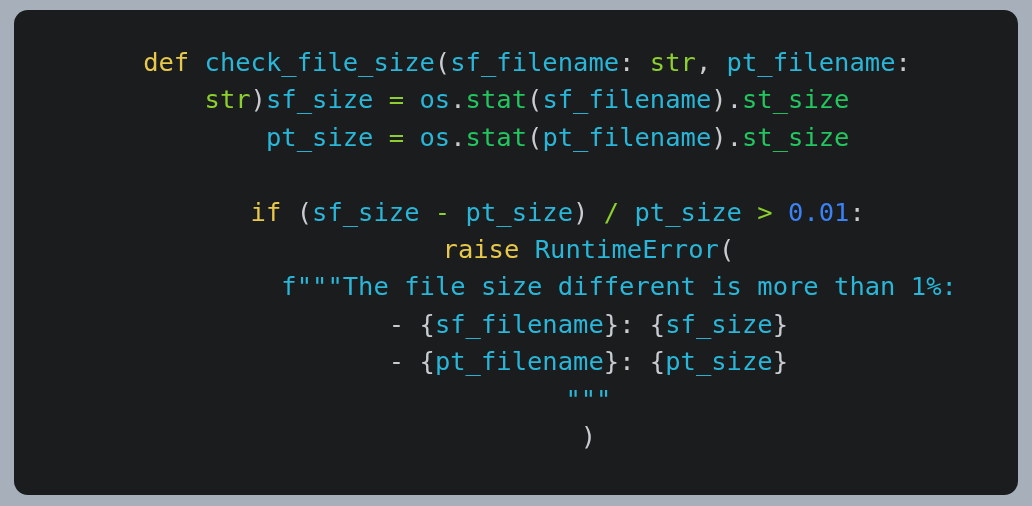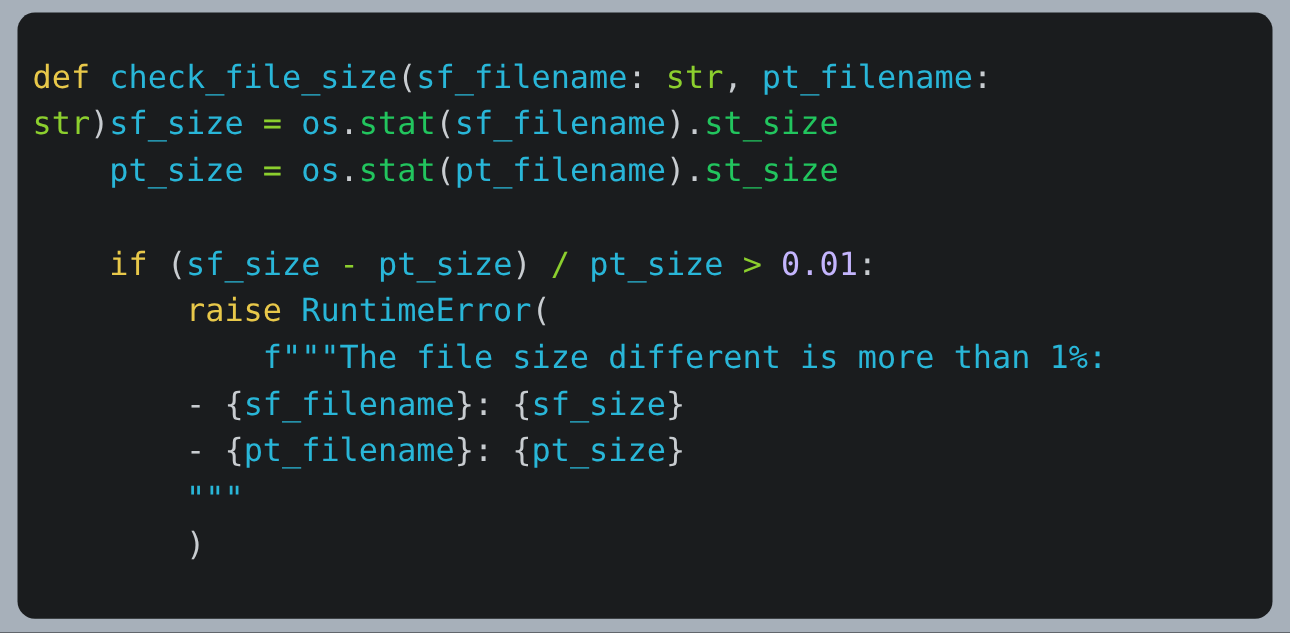--- a/index.html
+++ b/index.html
@@ -29,32 +29,33 @@
     margin: 0;
     padding: 0;
     font-family: "DejaVu Sans Mono", monospace;
     font-size: 25.5px;
     line-height: 37.4px;
     white-space: pre;
     letter-spacing: 0px;
     color: #c8ccd0;
   }
   .line {
-    padding-left: 12px;
+    padding-left: 22px;
     height: 37.4px;
     white-space: pre;
+    text-align: center;
   }
   
   .kw   { color: #e8c84a; }   
   .name { color: #29b6d8; }   
   .type { color: #8ccf2e; }   
   .op   { color: #8ccf2e; }
   .punc { color: #c8ccd0; }   
   .attr { color: #22c55e; }   
-  .num  { color: #c4b5fd; }   
+  .num  { color: #3b82f6; }   
   .str  { color: #29b6d8; }   
 </style>
 </head>
 <body>
 
 <div id="code-card">
   <pre id="code-block"><div class="line"><span class="kw">def</span><span class="punc"> </span><span class="name">check_file_size</span><span class="punc">(</span><span class="name">sf_filename</span><span class="punc">:</span><span class="punc"> </span><span class="type">str</span><span class="punc">,</span><span class="punc"> </span><span class="name">pt_filename</span><span class="punc">:</span></div><div class="line"><span class="type">str</span><span class="punc">)</span><span class="name">sf_size</span><span class="punc"> </span><span class="op">=</span><span class="punc"> </span><span class="name">os</span><span class="punc">.</span><span class="attr">stat</span><span class="punc">(</span><span class="name">sf_filename</span><span class="punc">)</span><span class="punc">.</span><span class="attr">st_size</span></div><div class="line"><span class="punc">    </span><span class="name">pt_size</span><span class="punc"> </span><span class="op">=</span><span class="punc"> </span><span class="name">os</span><span class="punc">.</span><span class="attr">stat</span><span class="punc">(</span><span class="name">pt_filename</span><span class="punc">)</span><span class="punc">.</span><span class="attr">st_size</span></div><div class="line">​</div><div class="line"><span class="punc">    </span><span class="kw">if</span><span class="punc"> </span><span class="punc">(</span><span class="name">sf_size</span><span class="punc"> </span><span class="op">-</span><span class="punc"> </span><span class="name">pt_size</span><span class="punc">)</span><span class="punc"> </span><span class="op">/</span><span class="punc"> </span><span class="name">pt_size</span><span class="punc"> </span><span class="op">&gt;</span><span class="punc"> </span><span class="num">0.01</span><span class="punc">:</span></div><div class="line"><span class="punc">        </span><span class="kw">raise</span><span class="punc"> </span><span class="name">RuntimeError</span><span class="punc">(</span></div><div class="line"><span class="punc">            </span><span class="str">f"""The file size different is more than 1%:</span></div><div class="line"><span class="punc">        </span><span class="punc">- </span><span class="punc">{</span><span class="name">sf_filename</span><span class="punc">}</span><span class="punc">: </span><span class="punc">{</span><span class="name">sf_size</span><span class="punc">}</span></div><div class="line"><span class="punc">        </span><span class="punc">- </span><span class="punc">{</span><span class="name">pt_filename</span><span class="punc">}</span><span class="punc">: </span><span class="punc">{</span><span class="name">pt_size</span><span class="punc">}</span></div><div class="line"><span class="punc">        </span><span class="str">"""</span></div><div class="line"><span class="punc">        </span><span class="punc">)</span></div></pre>
 </div>
 
 </body></html>

